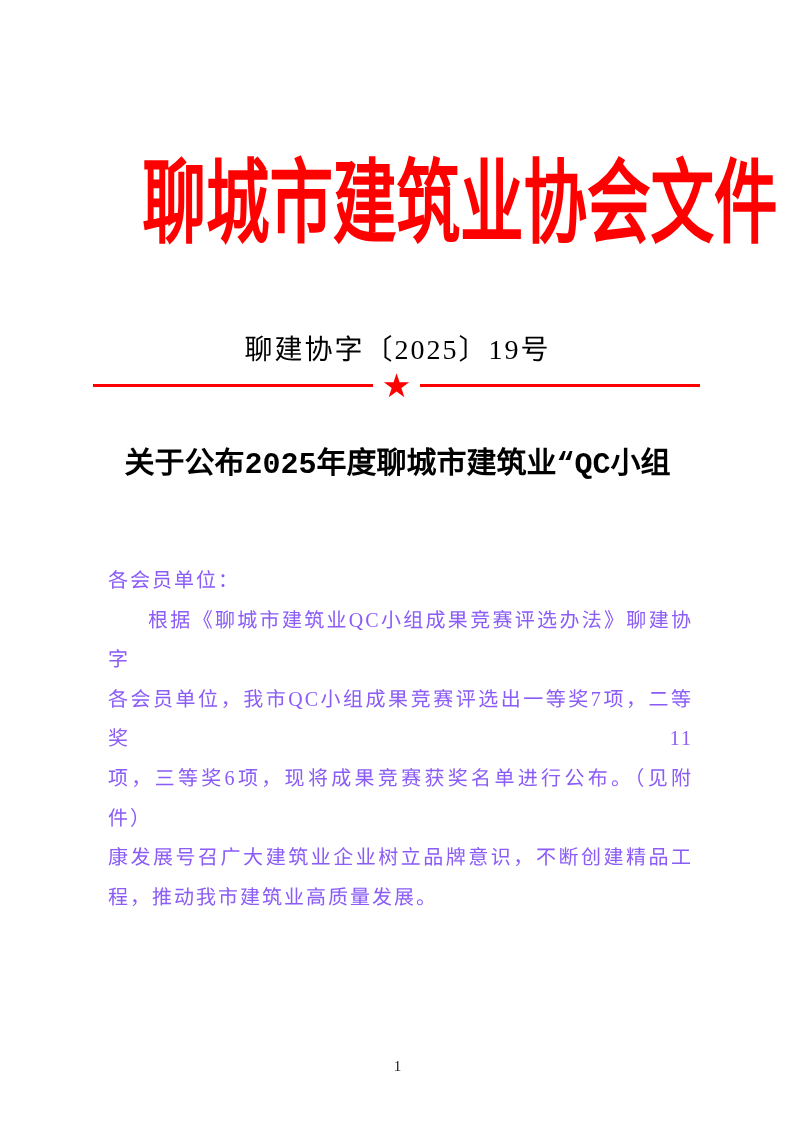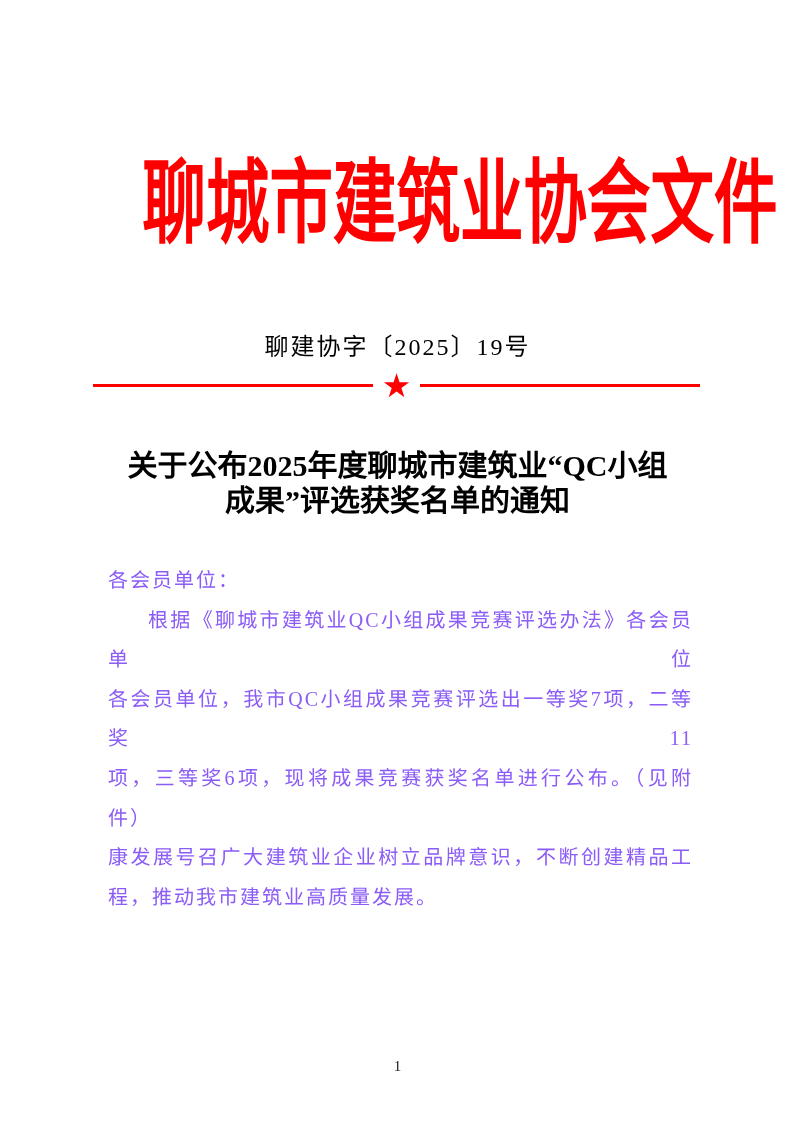--- a/index.html
+++ b/index.html
@@ -37,21 +37,21 @@
     transform-origin: 50% 50%;
   }
 
   
   .doc-number {
     position: absolute;
     top: 323px;
     left: 0;
     width: 100%;
     text-align: center;
-    font-size: 24px;
+    font-size: 28px;
     letter-spacing: 2px;
     color: #000000;
   }
 
   
   .divider {
     position: absolute;
     top: 363px;
     left: 93px;
     right: 95px;
@@ -77,20 +77,21 @@
   .doc-title {
     position: absolute;
     top: 444px;
     left: 0;
     width: 100%;
     text-align: center;
     font-size: 30px;
     line-height: 35px;
     font-weight: bold;
     color: #000000;
+    font-family: Liberation Mono, monospace;
   }
 
   
   .doc-body {
     position: absolute;
     top: 557px;
     left: 108px;
     width: 585px;
     font-size: 20px;
     letter-spacing: 2px;
@@ -133,27 +134,26 @@
   <div class="doc-number">聊建协字〔2025〕19号</div>
 
   <div class="divider">
     <span class="seg"></span>
     <span class="star">★</span>
     <span class="seg"></span>
   </div>
 
   <div class="doc-title">
     <div>关于公布2025年度聊城市建筑业“QC小组</div>
-    <div>成果”评选获奖名单的通知</div>
   </div>
 
   <div class="doc-body">
     <div class="line">各会员单位：</div>
 
-    <div class="line indent just">根据《聊城市建筑业QC小组成果竞赛评选办法》各会员单位</div>
+    <div class="line indent just">根据《聊城市建筑业QC小组成果竞赛评选办法》聊建协字</div>
     <div class="line just">各会员单位，我市QC小组成果竞赛评选出一等奖7项，二等奖11</div>
     <div class="line just">项，三等奖6项，现将成果竞赛获奖名单进行公布。（见附</div>
     <div class="line">件）</div>
 
     <div class="line just">康发展号召广大建筑业企业树立品牌意识，不断创建精品工</div>
     <div class="line">程，推动我市建筑业高质量发展。</div>
   </div>
 
   <div class="page-number">1</div>
 

